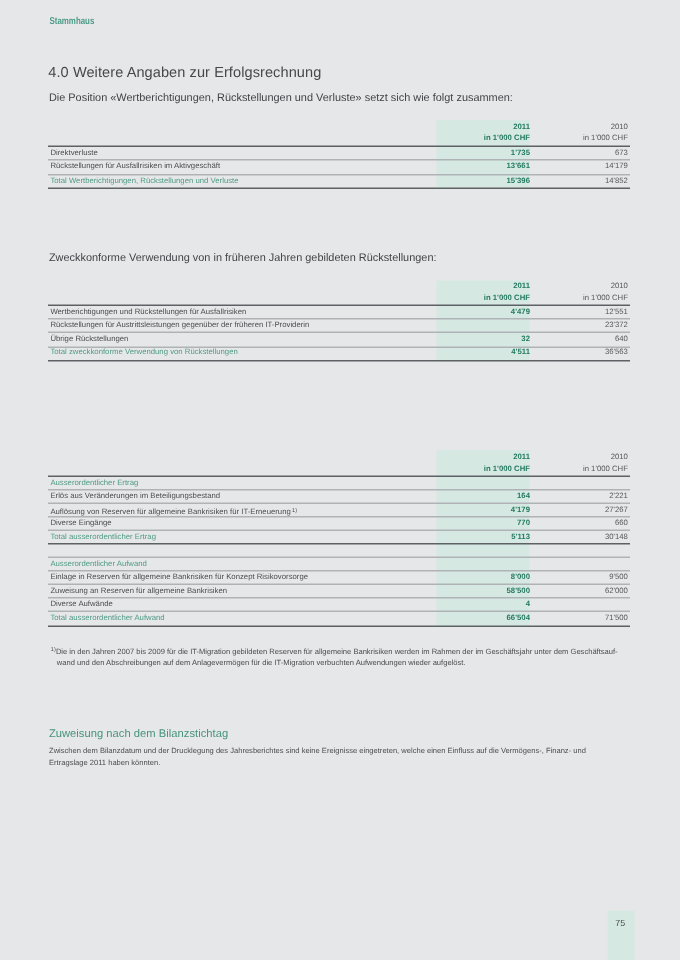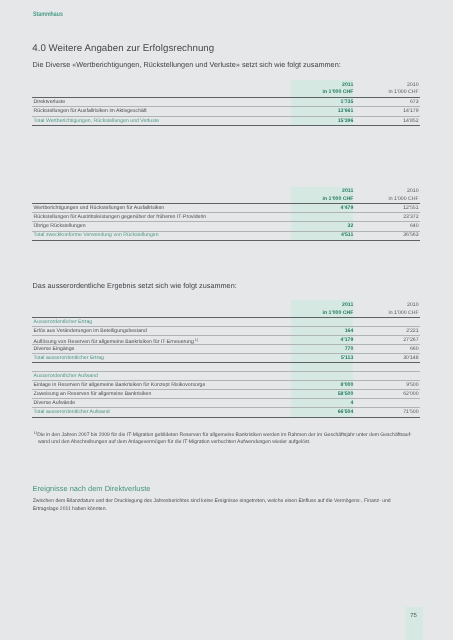--- a/index.html
+++ b/index.html
@@ -89,21 +89,21 @@
   .page-num span{position:absolute;left:5.2px;top:5.7px;font-size:5.9px;color:#4a4c4f;}
 </style>
 </head>
 <body>
 
 <div class="page">
 
   <div class="stammhaus">Stammhaus</div>
   <div class="h1">4.0 Weitere Angaben zur Erfolgsrechnung</div>
 
-  <div class="lead" style="top:61.2px">Die Diverse «Wertberichtigungen, Rückstellungen und Verluste» setzt sich wie folgt zusammen:</div>
+  <div class="lead" style="top:61.2px">Die Position «Wertberichtigungen, Rückstellungen und Verluste» setzt sich wie folgt zusammen:</div>
   <div class="band" style="top:80px;height:45.3px"></div>
   <div class="tbl" id="t1" style="top: 96.6px;">
       <div class="c1" style="top:-14.099999999999994px">2011</div>
       <div class="c1" style="top:-6.599999999999994px">in 1'000 CHF</div>
       <div class="c2" style="top:-14.099999999999994px">2010</div>
       <div class="c2" style="top:-6.599999999999994px">in 1'000 CHF</div>
       <div class="rule dark" style="top:0px"></div>
       <div class="rule light" style="top:9.53px"></div>
       <div class="rowgrp">
         <span class="rowlbl" style="top:3.129999999999999px">Direktverluste</span>
@@ -117,20 +117,21 @@
         <span class="v2" style="top:12.659999999999998px">14'179</span>
       </div>
       <div class="rule dark" style="top:28.589999999999996px"></div>
       <div class="rowgrp green">
         <span class="rowlbl" style="top:22.189999999999998px">Total Wertberichtigungen, Rückstellungen und Verluste</span>
         <span class="v1" style="top:22.189999999999998px">15'396</span>
         <span class="v2" style="top:22.189999999999998px">14'852</span>
       </div>
     </div>
 
+  <div class="lead" style="top:168.4px">Zweckkonforme Verwendung von in früheren Jahren gebildeten Rückstellungen:</div>
   <div class="band" style="top:187px;height:53.7px"></div>
   <div class="tbl" id="t2" style="top: 203.3px;">
       <div class="c1" style="top:-14.100000000000023px">2011</div>
       <div class="c1" style="top:-6.600000000000023px">in 1'000 CHF</div>
       <div class="c2" style="top:-14.100000000000023px">2010</div>
       <div class="c2" style="top:-6.600000000000023px">in 1'000 CHF</div>
       <div class="rule dark" style="top:0px"></div>
       <div class="rule light" style="top:9.08px"></div>
       <div class="rowgrp">
         <span class="rowlbl" style="top:2.6799999999999997px">Wertberichtigungen und Rückstellungen für Ausfallrisiken</span>
@@ -150,21 +151,20 @@
         <span class="v2" style="top:20.840000000000003px">640</span>
       </div>
       <div class="rule dark" style="top:36.32px"></div>
       <div class="rowgrp green">
         <span class="rowlbl" style="top:29.92px">Total zweckkonforme Verwendung von Rückstellungen</span>
         <span class="v1" style="top:29.92px">4'511</span>
         <span class="v2" style="top:29.92px">36'563</span>
       </div>
     </div>
 
-  <div class="lead" style="top:281.5px">Das ausserordentliche Ergebnis setzt sich wie folgt zusammen:</div>
   <div class="band" style="top:299.9px;height:117.9px"></div>
   <div class="tbl" id="t3" style="top: 317.2px;">
       <div class="c1" style="top:-14.099999999999966px">2011</div>
       <div class="c1" style="top:-6.599999999999966px">in 1'000 CHF</div>
       <div class="c2" style="top:-14.099999999999966px">2010</div>
       <div class="c2" style="top:-6.599999999999966px">in 1'000 CHF</div>
       <div class="rule dark" style="top:0px"></div>
       <div class="rule light" style="top:9.03px"></div>
       <div class="rowgrp green">
         <span class="rowlbl" style="top:2.629999999999999px">Ausserordentlicher Ertrag</span>
@@ -231,21 +231,21 @@
         <span class="v1" style="top:92.92999999999999px">66'504</span>
         <span class="v2" style="top:92.92999999999999px">71'500</span>
       </div>
     </div>
 
   <div class="fn" style="top:430.4px">
     <div><sup>1)</sup><span>Die in den Jahren 2007 bis 2009 für die IT-Migration gebildeten Reserven für allgemeine Bankrisiken werden im Rahmen der im Geschäftsjahr unter dem Geschäftsauf-</span></div>
     <div class="l2">wand und den Abschreibungen auf dem Anlagevermögen für die IT-Migration verbuchten Aufwendungen wieder aufgelöst.</div>
   </div>
 
-  <div class="gh" style="top:484px">Ereignisse nach dem Direktverluste</div>
+  <div class="gh" style="top:484px">Zuweisung nach dem Bilanzstichtag</div>
   <div class="body-sm" style="top:498.3px">
     <div>Zwischen dem Bilanzdatum und der Drucklegung des Jahresberichtes sind keine Ereignisse eingetreten, welche einen Einfluss auf die Vermögens-, Finanz- und</div>
     <div>Ertragslage 2011 haben könnten.</div>
   </div>
 
   <div class="page-num">
     <span>75</span>
   </div>
 </div>
 

